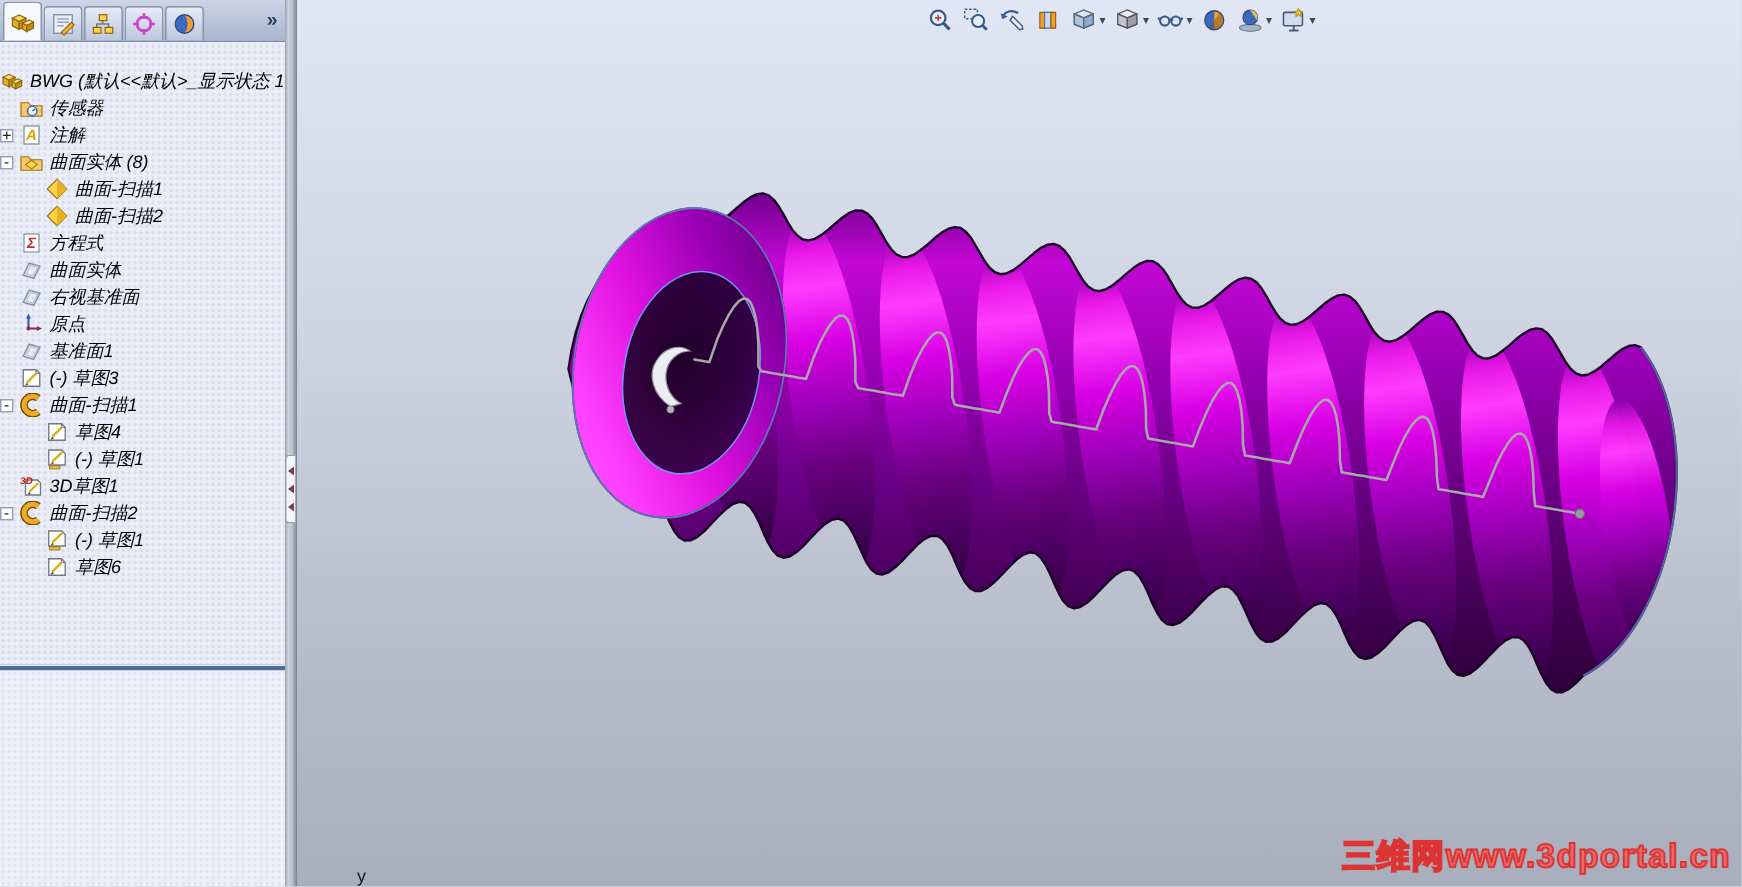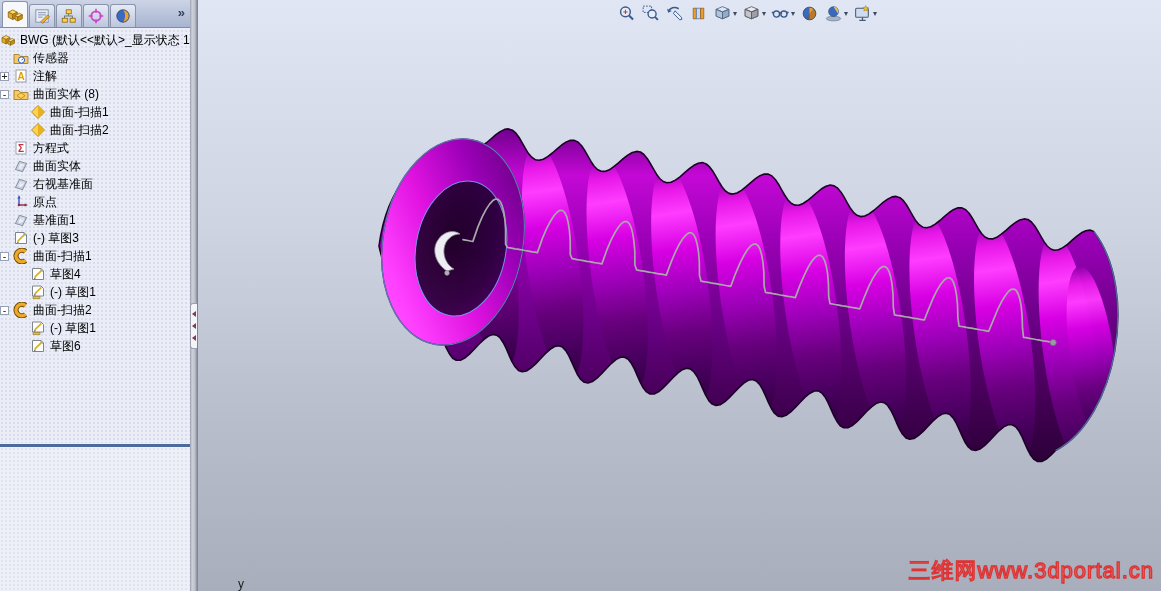--- a/index.html
+++ b/index.html
@@ -13,21 +13,21 @@
   .ptab{width:26px;height:23px;margin-right:1px;border:1px solid #8a94ac;border-bottom:none;
       border-radius:3px 3px 0 0;background:linear-gradient(#e6ebf5,#bcc6dc);
       display:flex;align-items:center;justify-content:center;box-sizing:border-box;}
   .ptab.active{background:#f7f8fc;height:26px;}
   .ptab svg{width:18px;height:18px;display:block;}
   #tab-overflow{position:absolute;right:5px;top:5px;color:#33415e;font-weight:bold;font-size:13px;cursor:default;}
 
   #tree-area{position:absolute;top:29px;left:0;width:190px;height:414px;overflow:hidden;
       background-color:#eceef7;
       background-image:radial-gradient(rgba(140,152,200,.20) 1px, transparent 1.2px);
-      background-size:4px 4px;padding-top:2px;box-sizing:border-box;}
+      background-size:4px 4px;padding-top:16px;box-sizing:border-box;font-style:italic;}
   .trow{height:18px;display:flex;align-items:center;font-size:12px;color:#000;white-space:nowrap;}
   .tsp{flex:none;height:1px;}
   .eslot{flex:none;width:13px;display:flex;align-items:center;}
   .expander{width:9px;height:9px;border:1px solid #96a0b2;background:#fff;
       font-size:10px;line-height:7px;text-align:center;color:#222;
       font-family:"DejaVu Sans Mono",monospace;box-sizing:border-box;}
   .ticon{flex:none;width:16px;height:16px;margin-right:4px;}
   .ticon svg{width:16px;height:16px;display:block;}
   .tlabel{overflow:hidden;}
 
@@ -46,21 +46,21 @@
   
   #viewport{position:absolute;left:197px;top:0;width:964px;height:591px;overflow:hidden;
       border-left:1px solid #7d8698;box-sizing:content-box;
       background:linear-gradient(180deg,#e0e6f3 0%,#ced4e1 38%,#b7bdca 72%,#a8aebc 100%);}
   #hud-toolbar{position:absolute;left:418px;top:3px;display:flex;align-items:center;gap:3px;z-index:5;}
   .hud-btn{display:flex;align-items:center;padding:1px;}
   .hud-btn svg{width:19px;height:19px;display:block;}
   .dd{font-size:8px;color:#3c4a60;margin-left:1px;}
   #model-svg{position:absolute;left:0;top:0;width:964px;height:591px;}
   #triad-y{position:absolute;left:40px;bottom:0px;font-size:12px;color:#1a1a1a;z-index:4;}
-  #watermark{position:absolute;right:8px;bottom:5px;font-size:22px;font-weight:normal;letter-spacing:1px;
+  #watermark{position:absolute;right:8px;bottom:5px;font-size:22px;font-weight:bold;letter-spacing:1px;
       color:rgba(250,185,190,0.40);-webkit-text-stroke:1.3px #dd3333;text-shadow:0 0 1px #dd3333;
       white-space:nowrap;z-index:6;}
 </style>
 </head>
 <body>
 
 <div id="app">
 
   <div id="left-panel">
     <div id="panel-tabs">
@@ -297,20 +297,33 @@
           <span class="eslot"></span>
           <span class="ticon">
             <svg viewBox="0 0 16 16">
               <path d="M2.5,2 H11 L13.5,4.5 V12 H2.5 Z" fill="#fff" stroke="#707880" stroke-width="0.9"></path>
               <path d="M4.8,9.8 L11.4,3.4" stroke="#d8b020" stroke-width="1.7"></path>
               <path d="M4.8,9.8 l-1,2 2.1,-0.9 Z" fill="#404040"></path>
               <path d="M3,12.6 h7 v2 h-7 Z" fill="#f0c040" stroke="#907010" stroke-width="0.6"></path>
             </svg>
           </span>
           <span class="tlabel">(-) 草图1</span>
+        </div>
+        <div class="trow">
+          <span class="tsp" style="width: 0px;"></span>
+          <span class="eslot"></span>
+          <span class="ticon">
+            <svg viewBox="0 0 16 16">
+              <path d="M4,4 H12 L14,6 V14 H4 Z" fill="#fff" stroke="#707880" stroke-width="0.9"></path>
+              <path d="M6.5,12 L12.5,6" stroke="#d8b020" stroke-width="1.6"></path>
+              <path d="M6.5,12 l-1,1.9 2,-0.8 Z" fill="#404040"></path>
+              <text x="0.5" y="6.5" font-size="6.5" font-weight="bold" fill="#c02020">3D</text>
+            </svg>
+          </span>
+          <span class="tlabel">3D草图1</span>
         </div>
         <div class="trow">
           <span class="tsp" style="width: 0px;"></span>
           <span class="eslot">
             <span class="expander">-</span>
           </span>
           <span class="ticon">
             <svg viewBox="0 0 16 16">
               <path d="M12.5,3.5 A5.8,5.8 0 1 0 12.5,12.5" fill="none" stroke="#6a4a00" stroke-width="5.2"></path>
               <path d="M12.5,3.5 A5.8,5.8 0 1 0 12.5,12.5" fill="none" stroke="#f0a828" stroke-width="3.4"></path>

